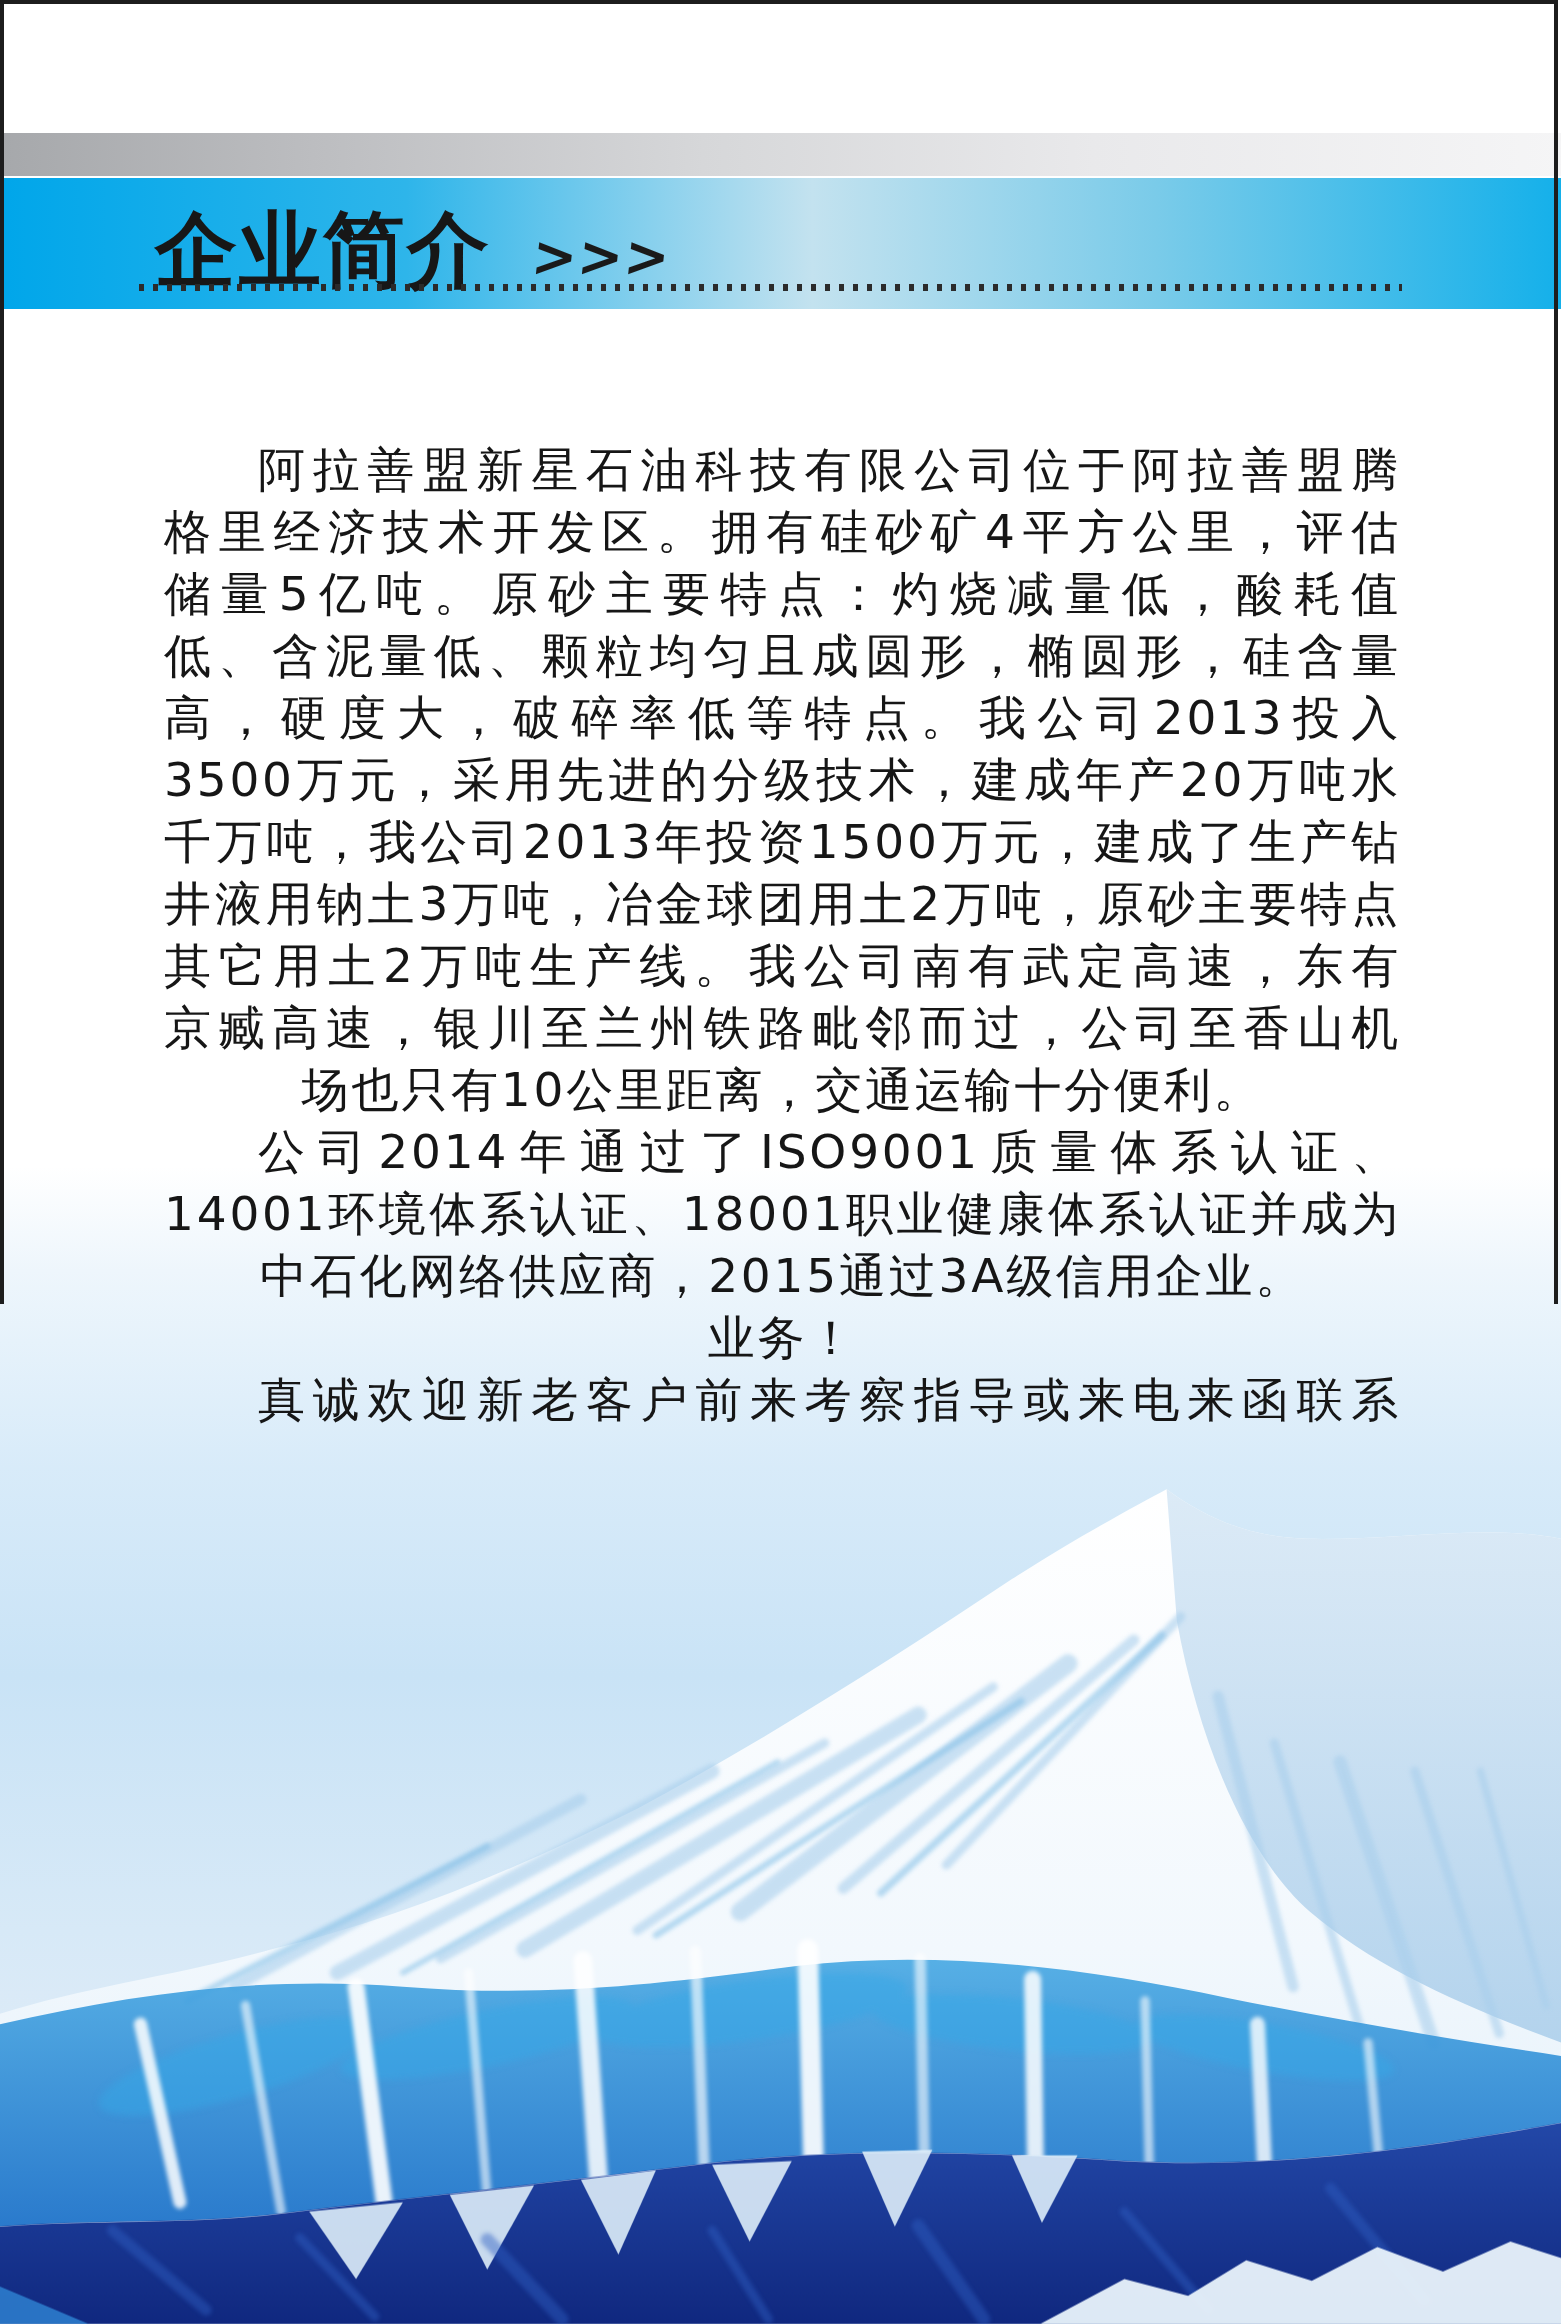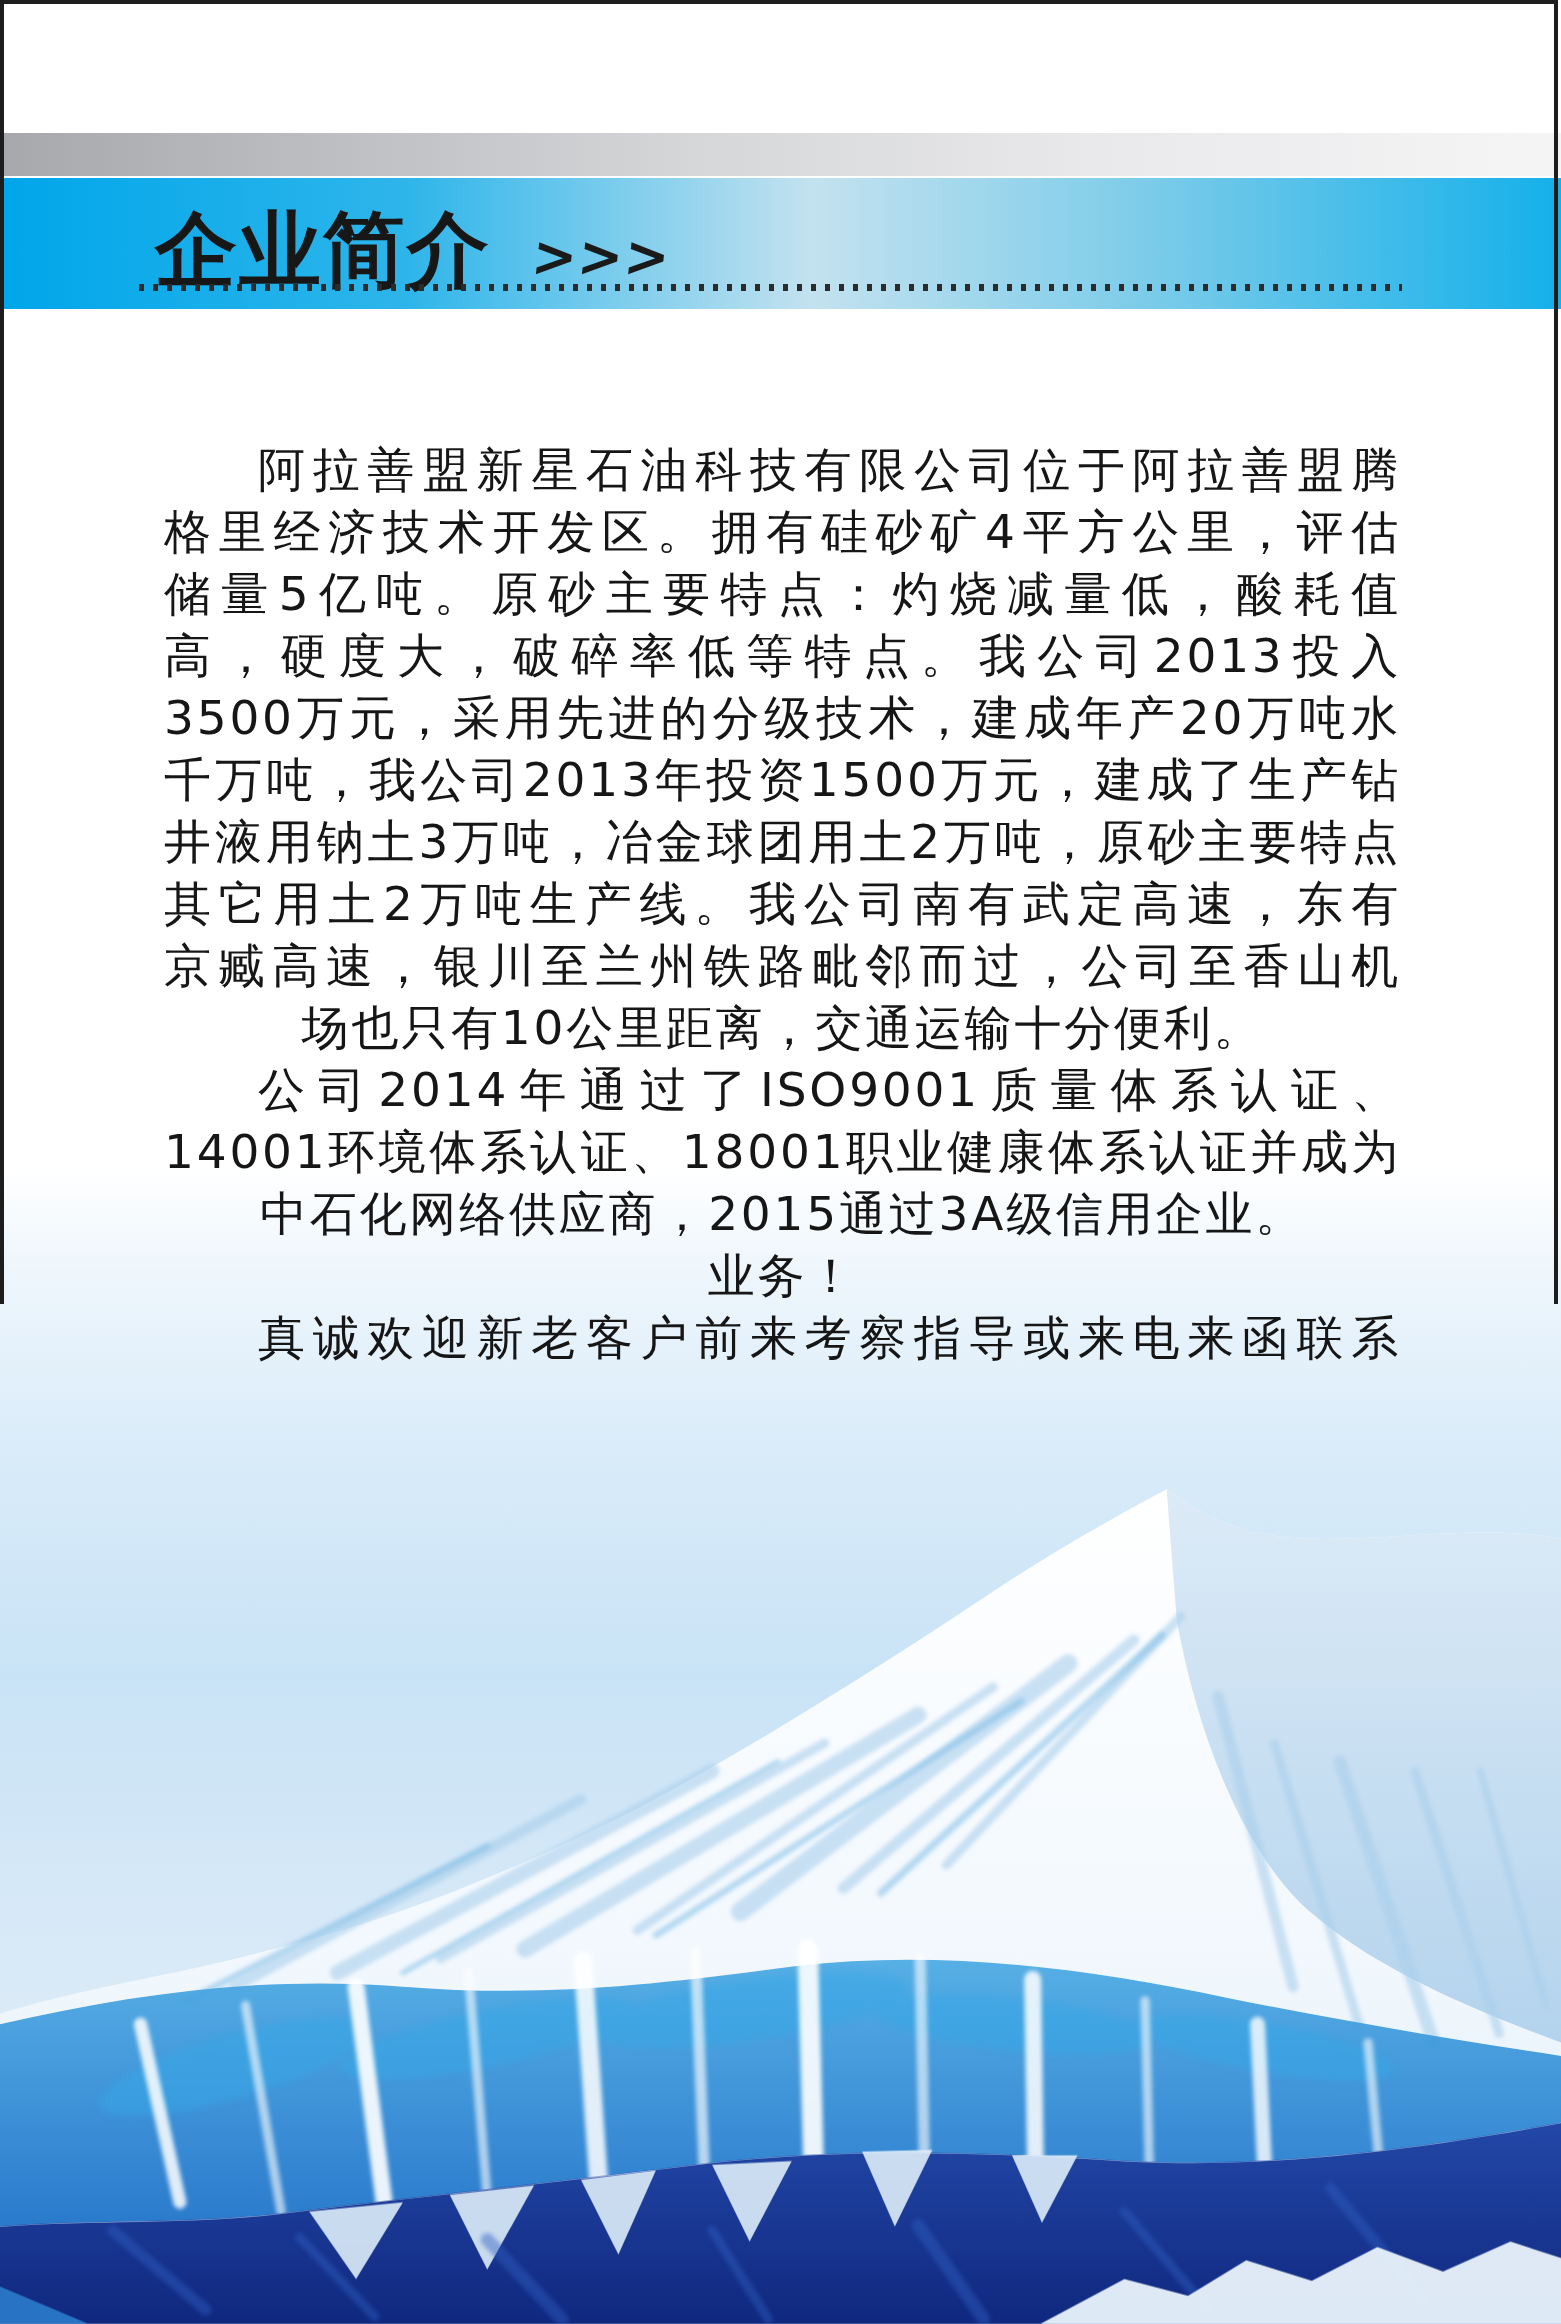--- a/index.html
+++ b/index.html
@@ -96,20 +96,21 @@
       <span class="banner-title">企业简介</span>
       <span class="banner-arrows">&gt;&gt;&gt;</span>
     </div>
   </div>
   <div class="dotted-line"></div>
 
   <div class="body-text">
       <div class="line indent just">阿拉善盟新星石油科技有限公司位于阿拉善盟腾</div>
       <div class="line just">格里经济技术开发区。拥有硅砂矿4平方公里，评估</div>
       <div class="line just">储量5亿吨。原砂主要特点：灼烧减量低，酸耗值</div>
+      <div class="line just">低、含泥量低、颗粒均匀且成圆形，椭圆形，硅含量</div>
       <div class="line just">高，硬度大，破碎率低等特点。我公司2013投入</div>
       <div class="line just">3500万元，采用先进的分级技术，建成年产20万吨水</div>
       <div class="line just">千万吨，我公司2013年投资1500万元，建成了生产钻</div>
       <div class="line just">井液用钠土3万吨，冶金球团用土2万吨，原砂主要特点</div>
       <div class="line just">其它用土2万吨生产线。我公司南有武定高速，东有</div>
       <div class="line just">京臧高速，银川至兰州铁路毗邻而过，公司至香山机</div>
       <div class="line">场也只有10公里距离，交通运输十分便利。</div>
       <div class="line indent just">公司2014年通过了ISO9001质量体系认证、</div>
       <div class="line just">14001环境体系认证、18001职业健康体系认证并成为</div>
       <div class="line">中石化网络供应商，2015通过3A级信用企业。</div>

